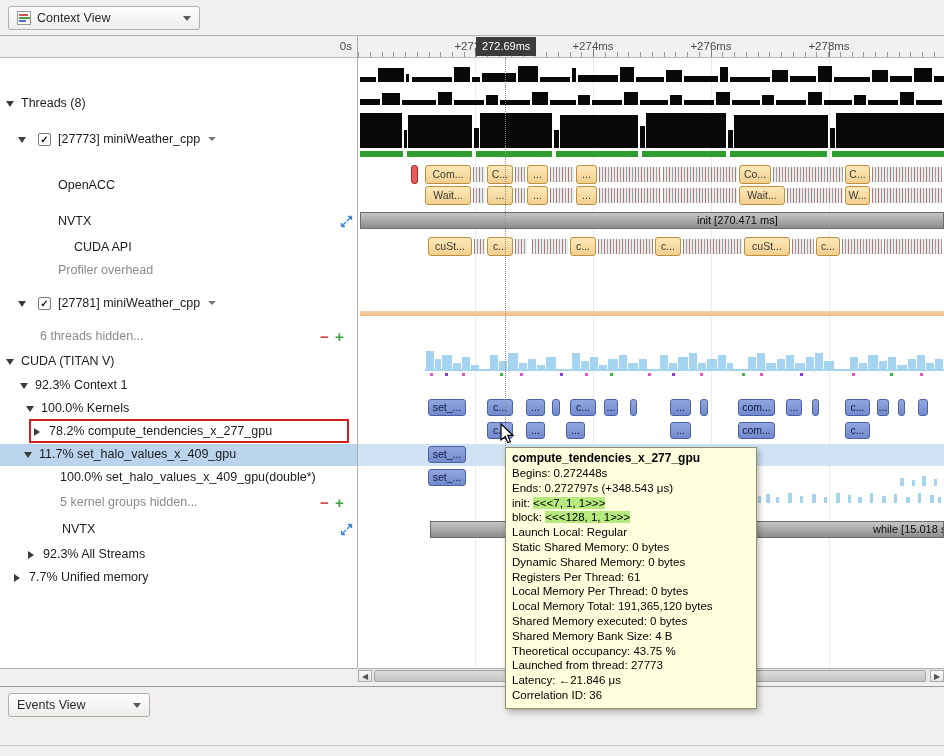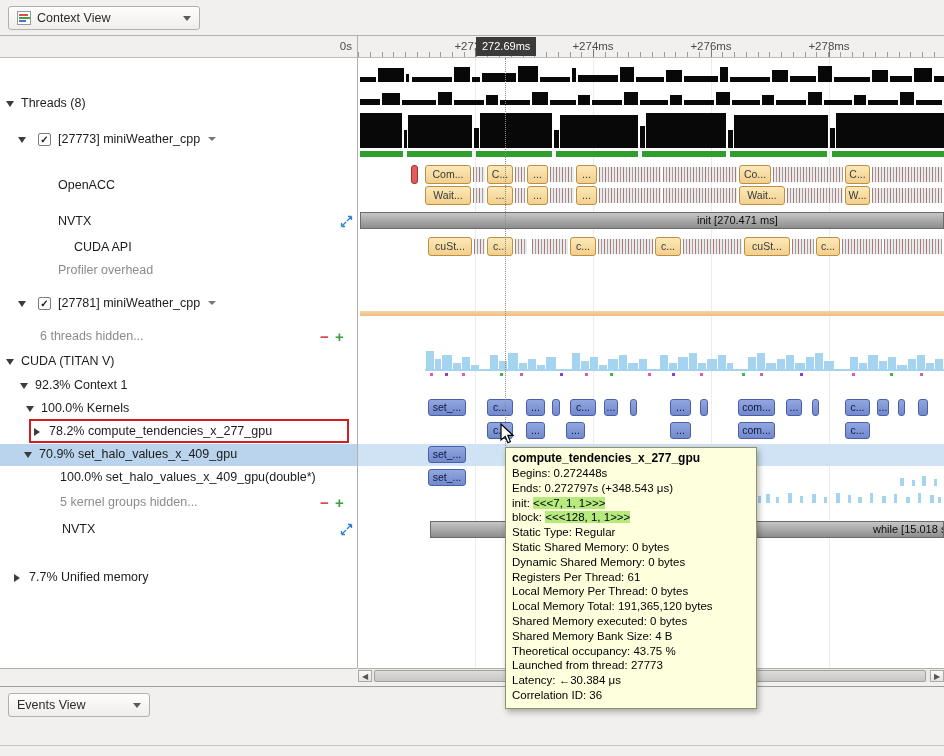--- a/index.html
+++ b/index.html
@@ -156,35 +156,39 @@
         <div class="arr-d" style="position: absolute; left: 26px; top: 8px;"></div>
         <div class="tlabel" style="position: absolute; left: 41px; top: 3px;">100.0% Kernels</div>
       </div>
       <div class="trow" style="position: absolute; left: 0px; top: 363px; width: 357px; height: 22px;">
         <div class="arr-r" style="position: absolute; left: 34px; top: 7px;"></div>
         <div class="tlabel" style="position: absolute; left: 49px; top: 3px;">78.2% compute_tendencies_x_277_gpu</div>
       </div>
       <div class="redbox" style="position: absolute; left: 29px; top: 361px; width: 320px; height: 24px;"></div>
       <div class="trow sel" style="position: absolute; left: 0px; top: 386px; width: 357px; height: 22px;">
         <div class="arr-d" style="position: absolute; left: 24px; top: 8px;"></div>
-        <div class="tlabel" style="position: absolute; left: 39px; top: 3px;">70.9% set_halo_values_x_409_gpu</div>
+        <div class="tlabel" style="position: absolute; left: 39px; top: 3px;">11.7% set_halo_values_x_409_gpu</div>
       </div>
       <div class="trow" style="position: absolute; left: 0px; top: 409px; width: 357px; height: 22px;">
         <div class="tlabel" style="position: absolute; left: 60px; top: 3px;">100.0% set_halo_values_x_409_gpu(double*)</div>
       </div>
       <div class="trow" style="position: absolute; left: 0px; top: 434px; width: 357px; height: 22px;">
         <div class="tlabel gray" style="position: absolute; left: 60px; top: 3px;">5 kernel groups hidden...</div>
         <div class="mp-minus" style="position: absolute; left: 320px; top: 2px;">−</div>
         <div class="mp-plus" style="position: absolute; left: 335px; top: 2px;">+</div>
       </div>
       <div class="trow" style="position: absolute; left: 0px; top: 461px; width: 357px; height: 22px;">
         <div class="tlabel" style="position: absolute; left: 62px; top: 3px;">NVTX</div>
         <div class="expicon" style="position: absolute; left: 340px; top: 4px;"><svg width="13" height="13" viewBox="0 0 13 13">
             <path d="M11.5 1.5 L7 6 M11.5 1.5 L8 1.5 M11.5 1.5 L11.5 5 M1.5 11.5 L6 7 M1.5 11.5 L1.5 8 M1.5 11.5 L5 11.5" stroke="#2f7fd6" stroke-width="1.3" fill="none"></path>
           </svg></div>
+      </div>
+      <div class="trow" style="position: absolute; left: 0px; top: 486px; width: 357px; height: 22px;">
+        <div class="arr-r" style="position: absolute; left: 28px; top: 7px;"></div>
+        <div class="tlabel" style="position: absolute; left: 43px; top: 3px;">92.3% All Streams</div>
       </div>
       <div class="trow" style="position: absolute; left: 0px; top: 509px; width: 357px; height: 22px;">
         <div class="arr-r" style="position: absolute; left: 14px; top: 7px;"></div>
         <div class="tlabel" style="position: absolute; left: 29px; top: 3px;">7.7% Unified memory</div>
       </div>
     </div>
   <div id="right-panel">
       <div class="gridline" style="position: absolute; left: 117px;"></div>
       <div class="gridline" style="position: absolute; left: 235px;"></div>
       <div class="gridline" style="position: absolute; left: 353px;"></div>
@@ -430,31 +434,31 @@
   </div>
   <div id="left-filler"></div>
 
   <div id="tooltip">
     <div id="tooltip-title">compute_tendencies_x_277_gpu</div>
     <div id="tooltip-rows">
         <div class="tt-row"><span>Begins: </span><span>0.272448s</span></div>
         <div class="tt-row"><span>Ends: </span><span>0.272797s (+348.543 μs)</span></div>
         <div class="tt-row"><span>init: </span><span class="hl">&lt;&lt;&lt;7, 1, 1&gt;&gt;&gt;</span></div>
         <div class="tt-row"><span>block: </span><span class="hl">&lt;&lt;&lt;128, 1, 1&gt;&gt;&gt;</span></div>
-        <div class="tt-row"><span>Static Type: </span><span>Regular</span></div>
+        <div class="tt-row"><span>Launch Local: </span><span>Regular</span></div>
         <div class="tt-row"><span>Static Shared Memory: </span><span>0 bytes</span></div>
         <div class="tt-row"><span>Dynamic Shared Memory: </span><span>0 bytes</span></div>
         <div class="tt-row"><span>Registers Per Thread: </span><span>61</span></div>
         <div class="tt-row"><span>Local Memory Per Thread: </span><span>0 bytes</span></div>
         <div class="tt-row"><span>Local Memory Total: </span><span>191,365,120 bytes</span></div>
         <div class="tt-row"><span>Shared Memory executed: </span><span>0 bytes</span></div>
         <div class="tt-row"><span>Shared Memory Bank Size: </span><span>4 B</span></div>
         <div class="tt-row"><span>Theoretical occupancy: </span><span>43.75 %</span></div>
         <div class="tt-row"><span>Launched from thread: </span><span>27773</span></div>
-        <div class="tt-row"><span>Latency: </span><span>←30.384 μs</span></div>
+        <div class="tt-row"><span>Latency: </span><span>←21.846 μs</span></div>
         <div class="tt-row"><span>Correlation ID: </span><span>36</span></div>
       </div>
   </div>
 
   <svg id="mouse-cursor" width="18" height="22" viewBox="0 0 18 22">
     <path d="M2 1 L2 17 L6.2 13.4 L8.8 19.8 L11.4 18.6 L8.8 12.4 L14 12.4 Z" fill="#ffffff" stroke="#000000" stroke-width="1.2"></path>
   </svg>
 
   <div id="bottombar">
     <div class="combo" id="events-combo">

